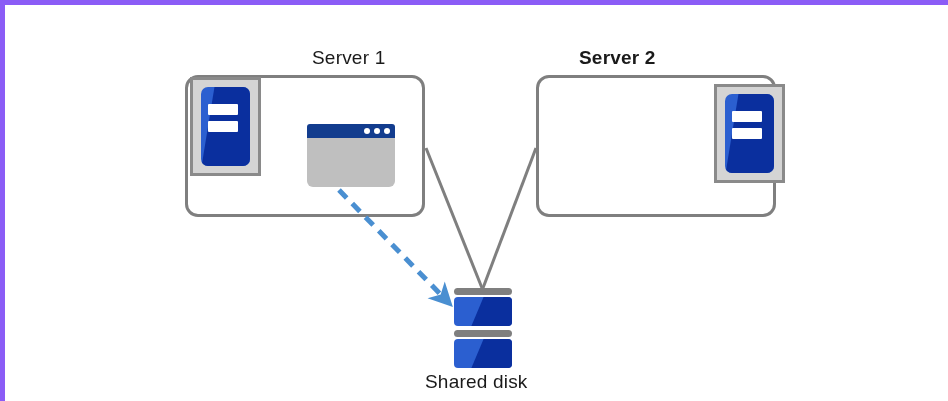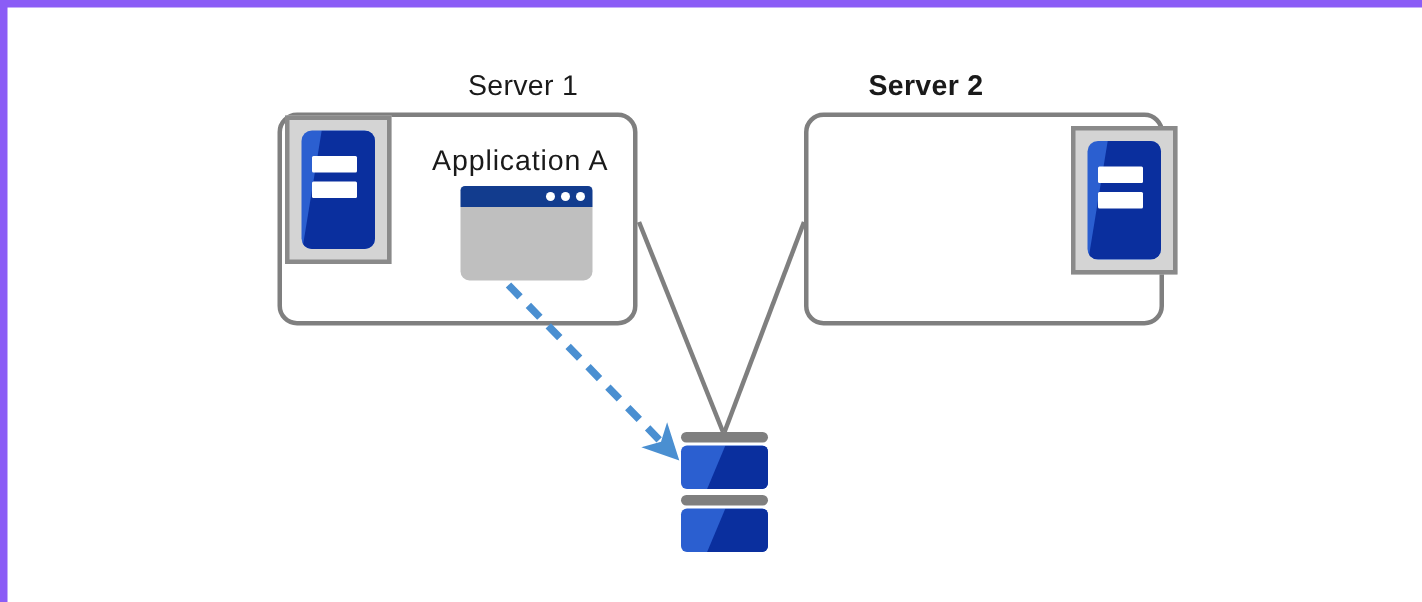--- a/index.html
+++ b/index.html
@@ -173,21 +173,20 @@
 
   <div class="server-box" id="server1-box"></div>
 
   <div class="server-icon" id="server1-icon">
     <div class="server-icon-body">
       <div class="server-bar top"></div>
       <div class="server-bar bottom"></div>
     </div>
   </div>
 
-  <div class="node-label" id="app-label">Application A</div>
 
   <div id="app-window">
     <div class="app-titlebar">
       <span class="app-dot"></span>
       <span class="app-dot"></span>
       <span class="app-dot"></span>
     </div>
     <div class="app-body"></div>
   </div>
 
@@ -203,20 +202,21 @@
   </div>
 
   <div id="shared-disk">
     <div class="disk-cap"></div>
     <div class="disk-slab"></div>
     <div class="disk-gap"></div>
     <div class="disk-cap"></div>
     <div class="disk-slab"></div>
   </div>
 
+  <div class="node-label" id="disk-label">Shared disk</div>
 
   <svg class="layer-svg" viewBox="0 0 946 399" xmlns="http://www.w3.org/2000/svg">
     <defs>
       <marker id="blue-arrowhead" markerWidth="5.2" markerHeight="5.2" refX="3.6" refY="2.6" orient="auto">
         <path d="M 0.2 0.2 L 5 2.6 L 0.2 5 L 1.5 2.6 Z" fill="#4a8fd1"></path>
       </marker>
     </defs>
     <line x1="334" y1="185" x2="443" y2="297" stroke="#4a8fd1" stroke-width="5" stroke-dasharray="11 8" stroke-linecap="butt" marker-end="url(#blue-arrowhead)"></line>
   </svg>
 

